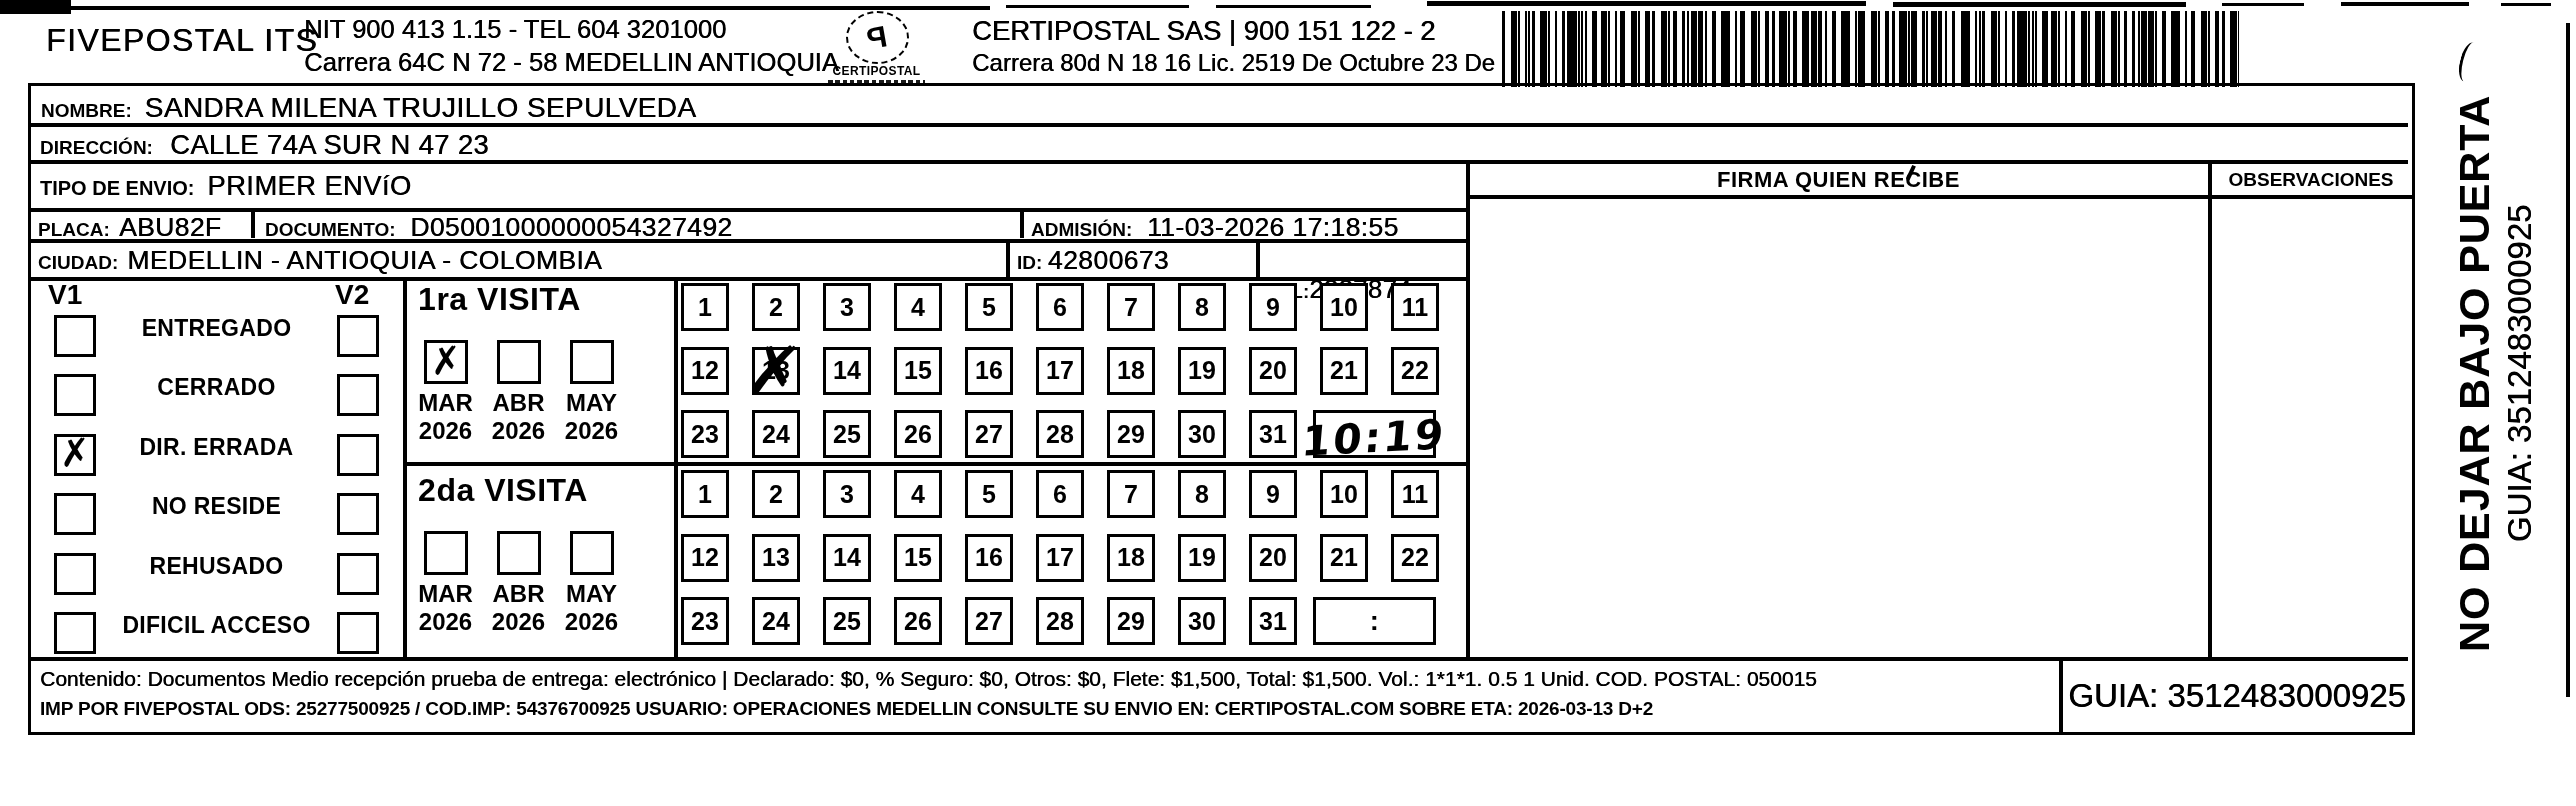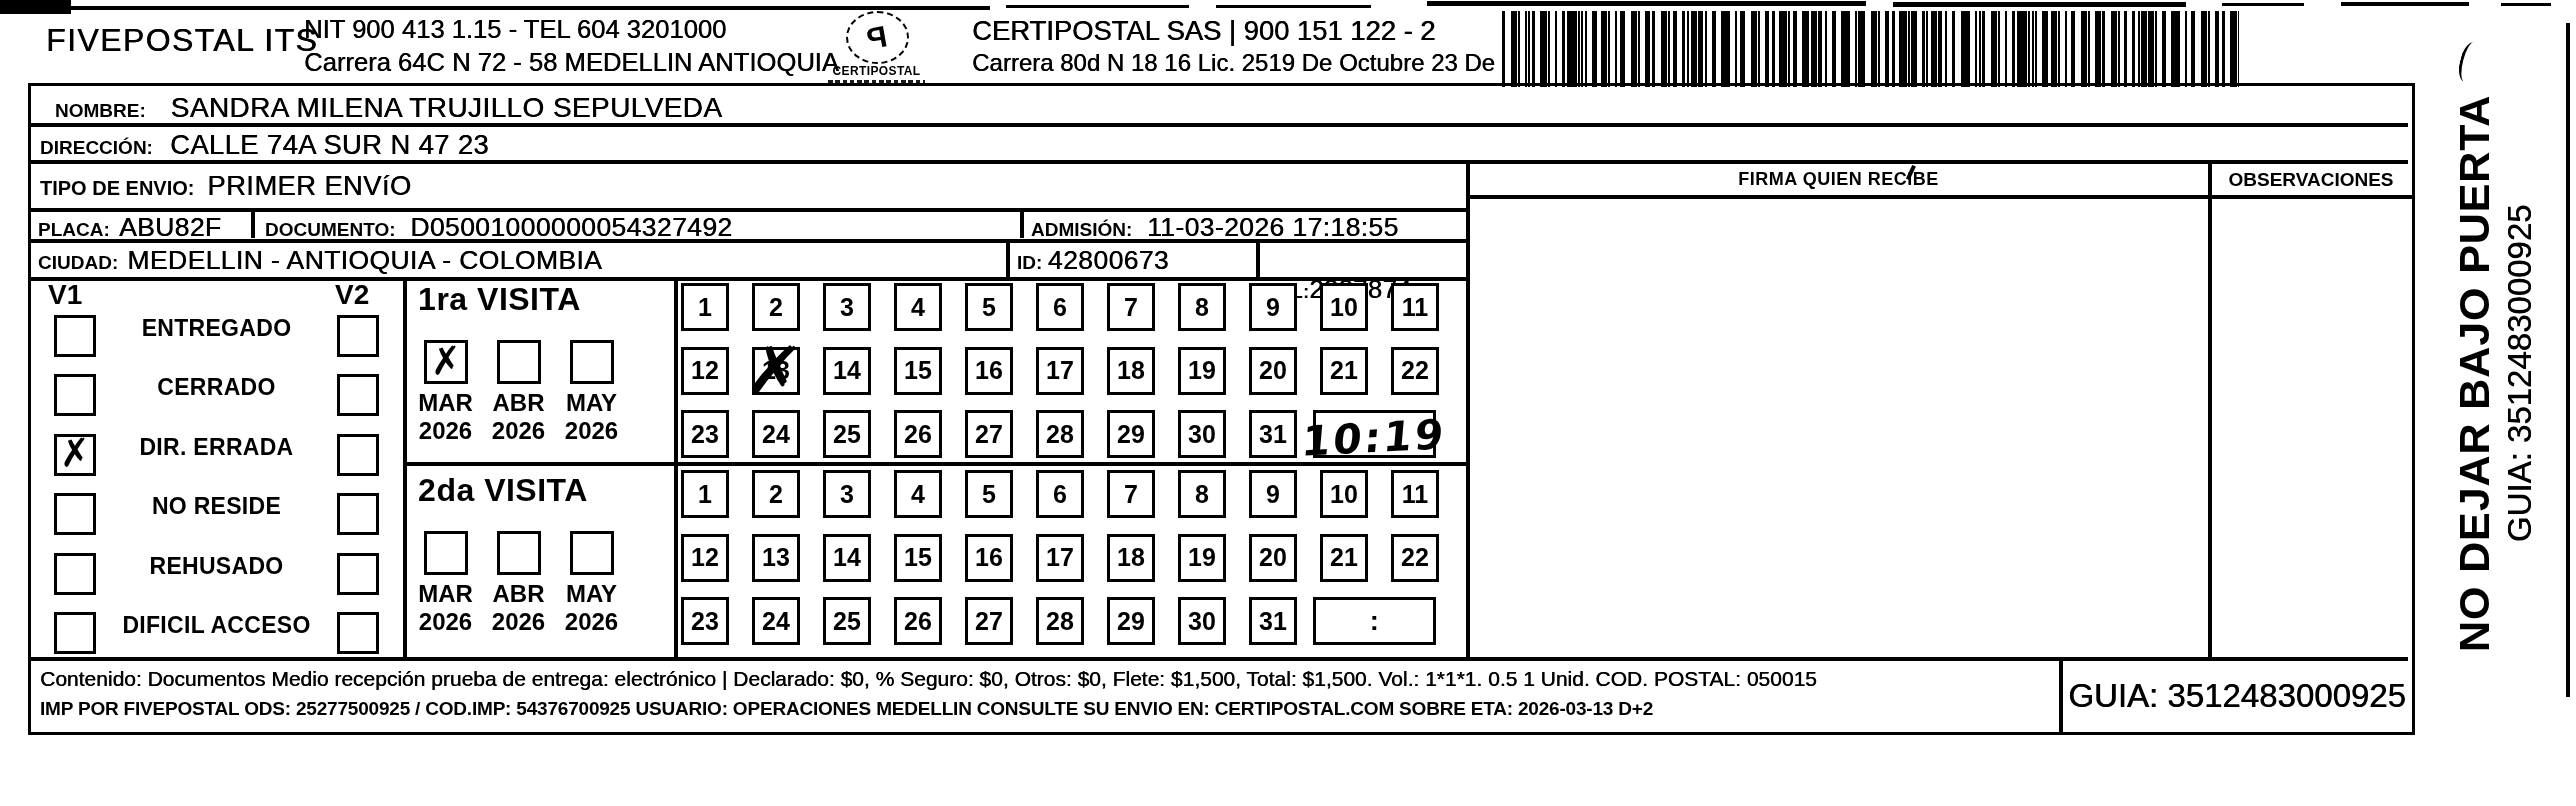--- a/index.html
+++ b/index.html
@@ -27,21 +27,21 @@
   .logo-name{position:absolute;left:826px;top:64px;width:101px;text-align:center;font-size:12px;
     font-weight:800;letter-spacing:0.4px;}
   .logo-tagline{position:absolute;left:828px;top:80px;width:97px;height:4.6px;
     background:repeating-linear-gradient(90deg,#1a1a1a 0 4.6px,transparent 4.6px 7.3px);}
   .barcode{position:absolute;left:1502px;top:11px;width:737px;height:76px;background-color:#fff;
     background-image:
       repeating-linear-gradient(90deg,#000 0 2.7px,transparent 2.7px 4.6px,#000 4.6px 5.5px,transparent 5.5px 9.1px,#000 9.1px 14.6px,transparent 14.6px 16.5px,#000 16.5px 18.3px,transparent 18.3px 23px,#000 23px 25px,transparent 25px 30px),
       repeating-linear-gradient(90deg,#000 0 1.8px,transparent 1.8px 12px,#000 12px 15.5px,transparent 15.5px 26.5px);}
   
   .firma-header{position:absolute;left:1470px;top:164px;width:737px;height:31px;display:flex;
-    align-items:center;justify-content:center;font-size:18px;font-weight:800;letter-spacing:0.5px;}
+    align-items:center;justify-content:center;font-size:22px;font-weight:800;letter-spacing:0.5px;}
   .obs-header{position:absolute;left:2212px;top:164px;width:198px;height:31px;display:flex;
     align-items:center;justify-content:center;font-size:19px;font-weight:800;}
   
   .status-panel{position:absolute;left:34px;top:277px;width:369px;height:383px;}
   .v-headers{position:relative;height:38px;font-size:28px;font-weight:800;}
   .v1h{position:absolute;left:14px;top:1.8px;}
   .v2h{position:absolute;left:301px;top:1.8px;}
   .status-rows{display:flex;flex-direction:column;justify-content:space-between;height:340px;}
   .status-row{display:flex;height:43px;}
   .cb{border:3.2px solid #000;background:#fff;display:flex;align-items:center;justify-content:center;
@@ -135,23 +135,23 @@
   <div class="vline" style="left:251px;top:208px;height:30px;"></div>
   <div class="vline" style="left:1020px;top:208px;height:30px;"></div>
   <div class="vline" style="left:1006px;top:239px;height:38px;"></div>
   <div class="vline" style="left:1256px;top:239px;height:38px;"></div>
   <div class="vline" style="left:1466px;top:160px;height:498px;"></div>
   <div class="vline" style="left:2208px;top:160px;height:498px;"></div>
   <div class="vline" style="left:403px;top:277px;height:381px;"></div>
   <div class="vline" style="left:674px;top:277px;height:381px;"></div>
   <div class="vline" style="left:2059px;top:657px;height:77px;"></div>
 
-  <div class="cellrow" style="left:55px;top:92px;text-align:center;">
+  <div class="cellrow" style="left:41px;top:92px;text-align:center;">
     <span class="lbl" style="font-size:19px;margin-right:12.8px;">NOMBRE:</span>
-    <span class="val" style="font-size:28px;margin-left:12px;">SANDRA MILENA TRUJILLO SEPULVEDA</span>
+    <span class="val" style="font-size:28px;">SANDRA MILENA TRUJILLO SEPULVEDA</span>
   </div>
   <div class="cellrow" style="left:40px;top:129px;">
     <span class="lbl" style="font-size:19px;margin-right:17px;">DIRECCIÓN:</span>
     <span class="val" style="font-size:27.4px;">CALLE 74A SUR N 47 23</span>
   </div>
   <div class="cellrow" style="left:40px;top:170px;">
     <span class="lbl" style="font-size:20px;margin-right:12.8px;">TIPO DE ENVIO:</span>
     <span class="val" style="font-size:27.4px;">PRIMER ENVíO</span>
   </div>
 

